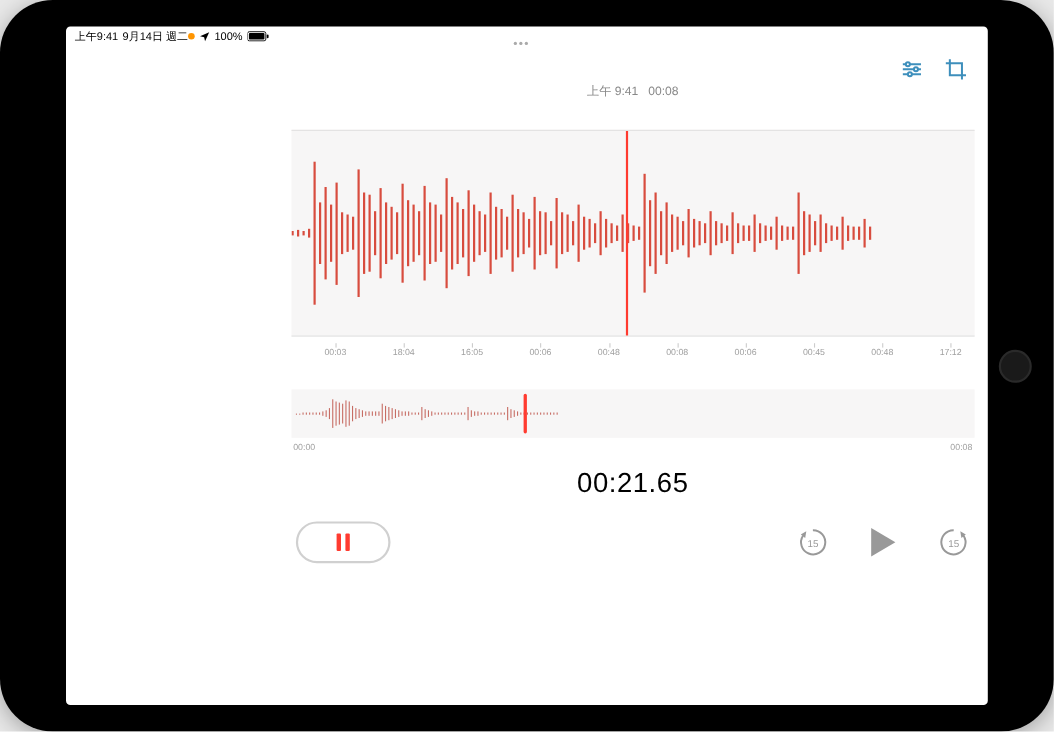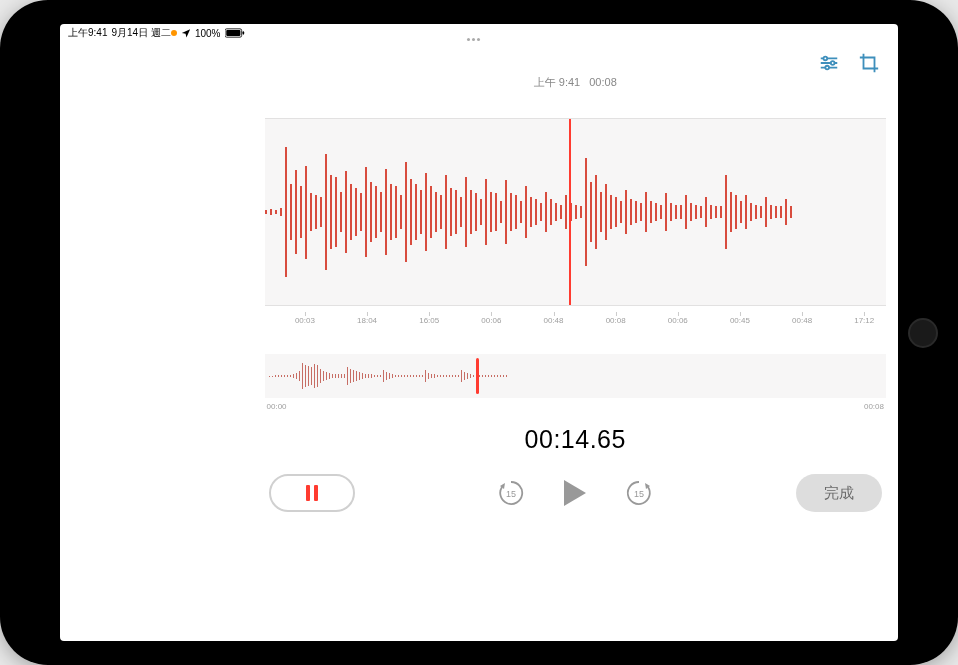--- a/index.html
+++ b/index.html
@@ -728,21 +728,21 @@
             <div class="mini-bar" style="height: 3%;"></div>
             <div style="width: 1px;"></div>
           </div>
         <div class="mini-playhead"></div>
       </div>
       <div class="mini-times">
         <span>00:00</span>
         <span>00:08</span>
       </div>
 
-      <div class="timer">00:14.65</div>
+      <div class="timer">00:21.65</div>
 
       <div class="controls">
         <div class="pause-button">
           <span class="pause-icon">
               <span></span>
               <span></span>
             </span>
         </div>
         <div class="transport">
           <div class="skip-button">
@@ -754,18 +754,17 @@
           </div>
           <div class="play-button"></div>
           <div class="skip-button">
             <svg width="30" height="30" viewBox="0 0 30 30">
                 <path d="M15 4 A11 11 0 1 0 24 9" fill="none" stroke="#999" stroke-width="1.8"></path>
                 <path d="M22 11 L26 8 L21 5 Z" fill="#999"></path>
                 <text x="15" y="19" font-size="9" fill="#999" text-anchor="middle">15</text>
               </svg>
           </div>
         </div>
-        <div class="done-button">完成</div>
       </div>
 
     </div>
   </div>
 </div>
 
 </body></html>

